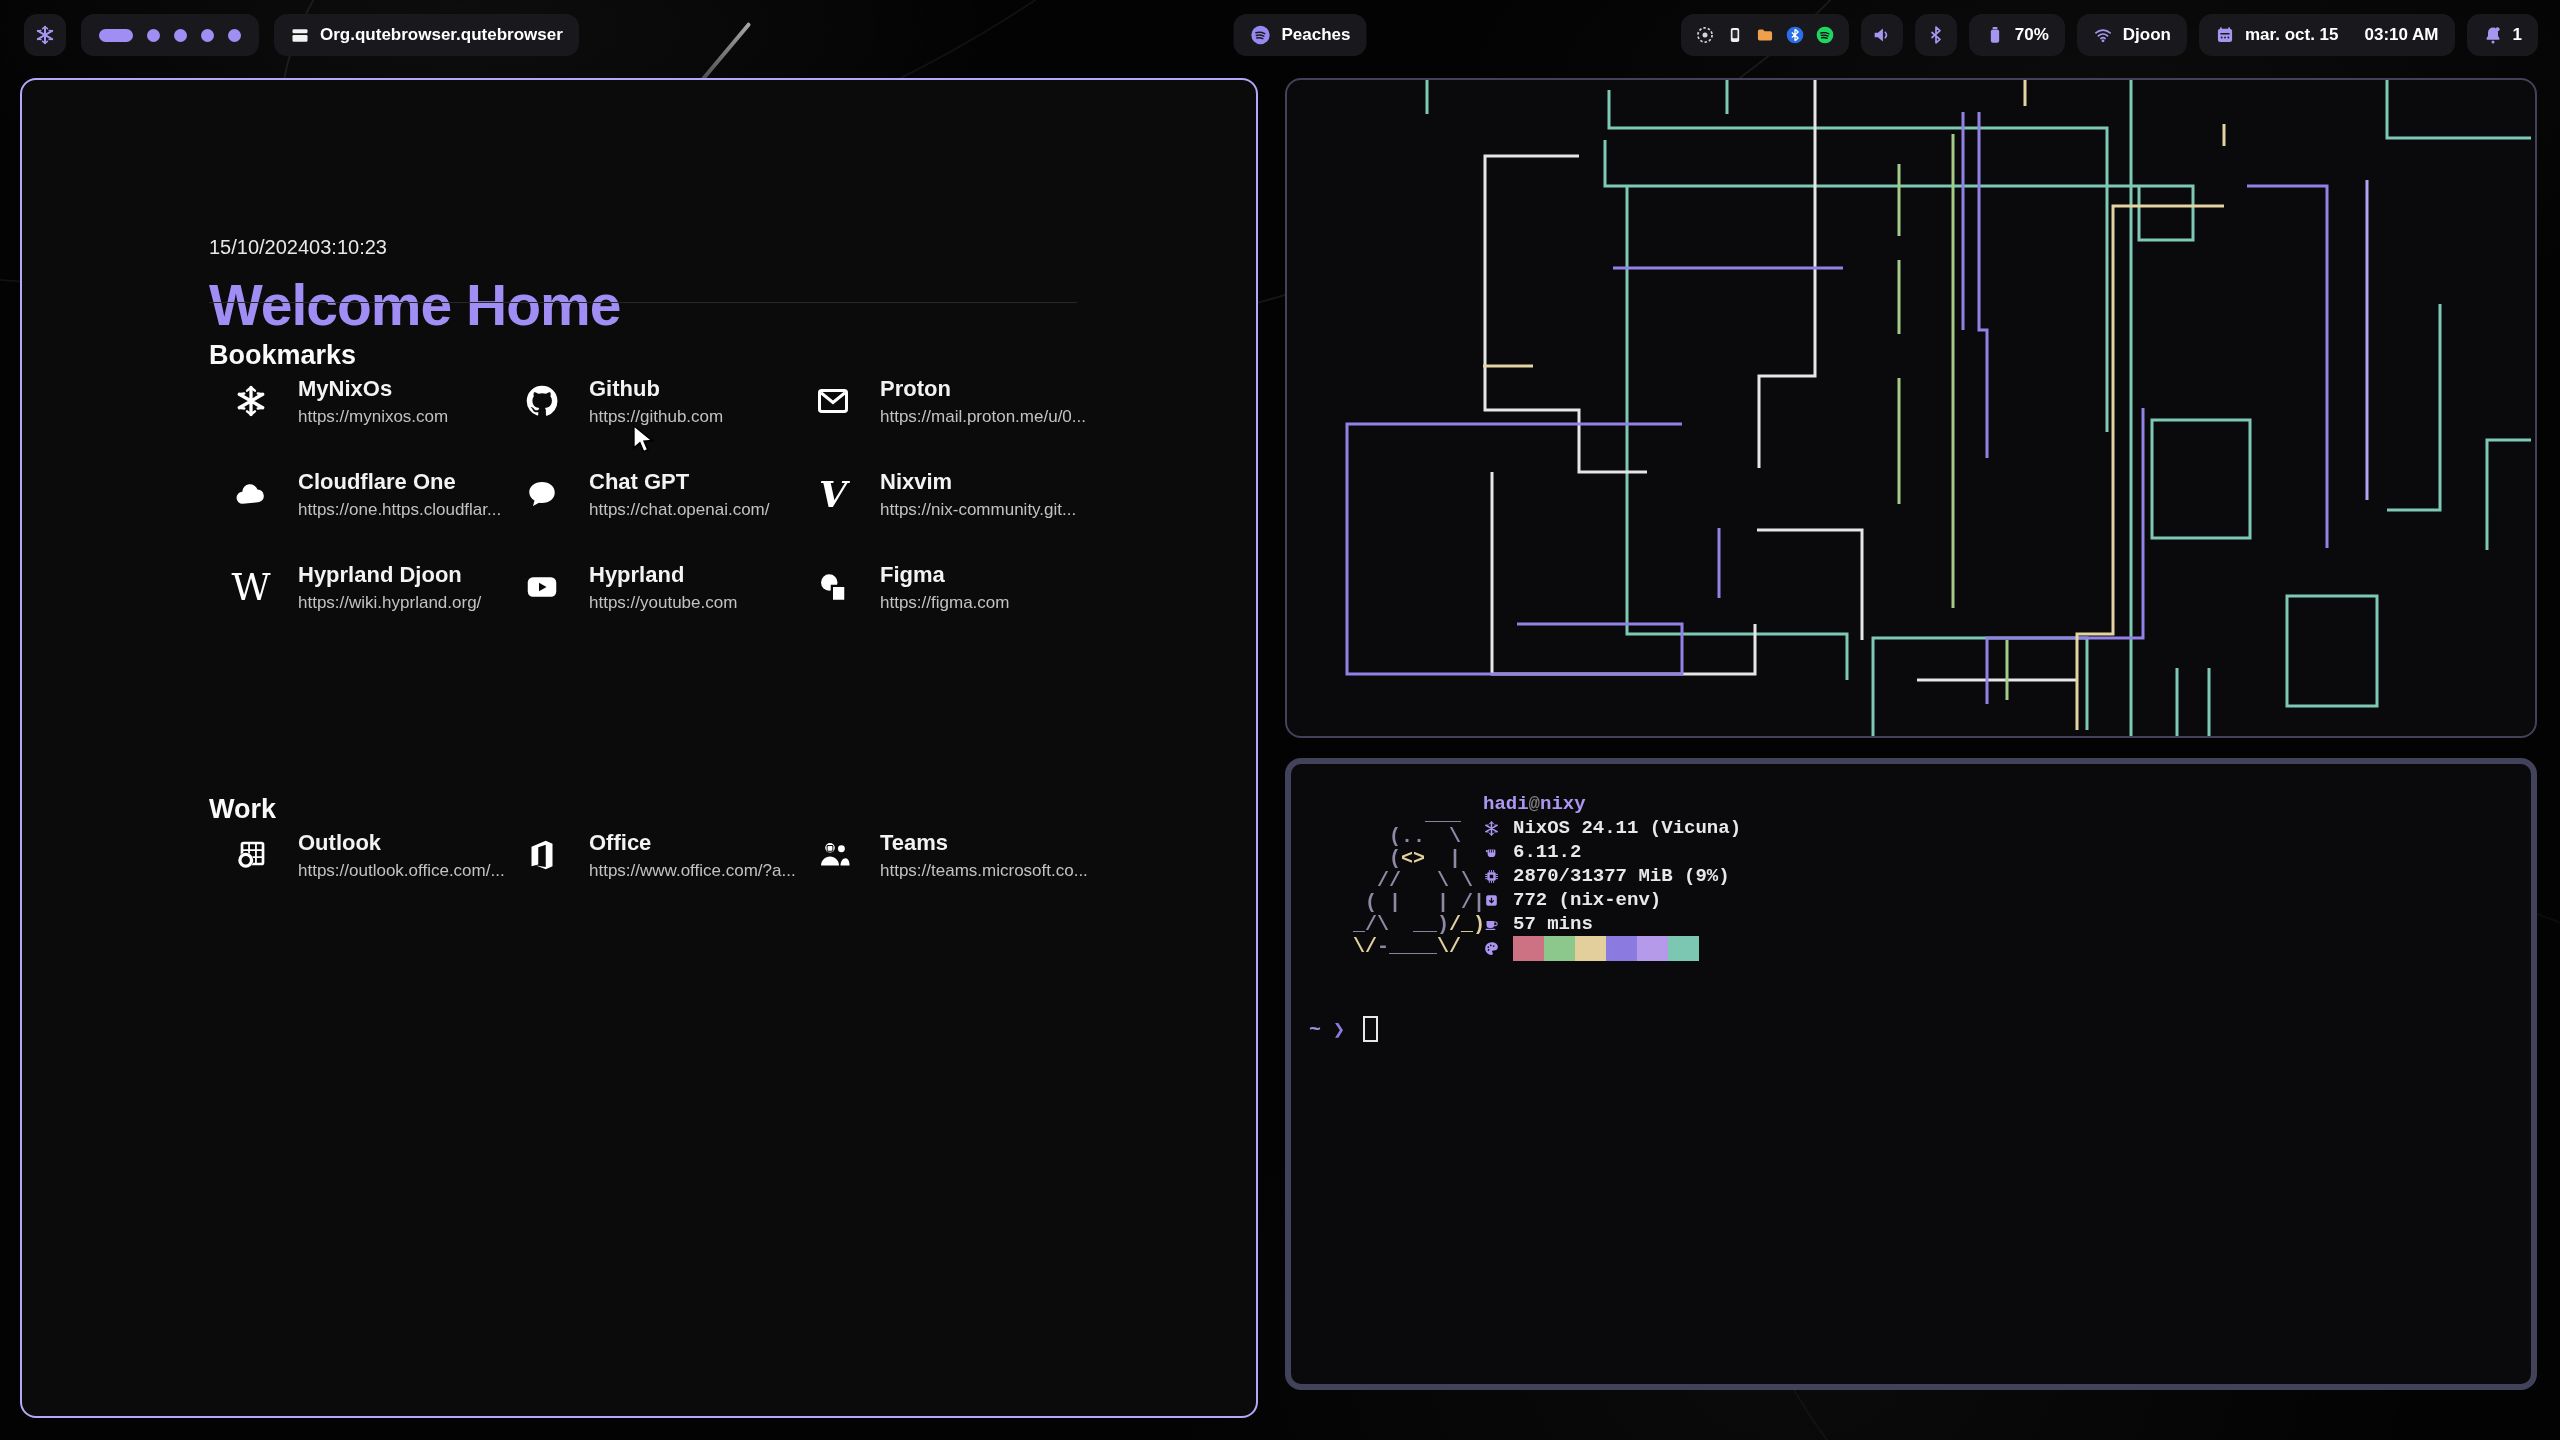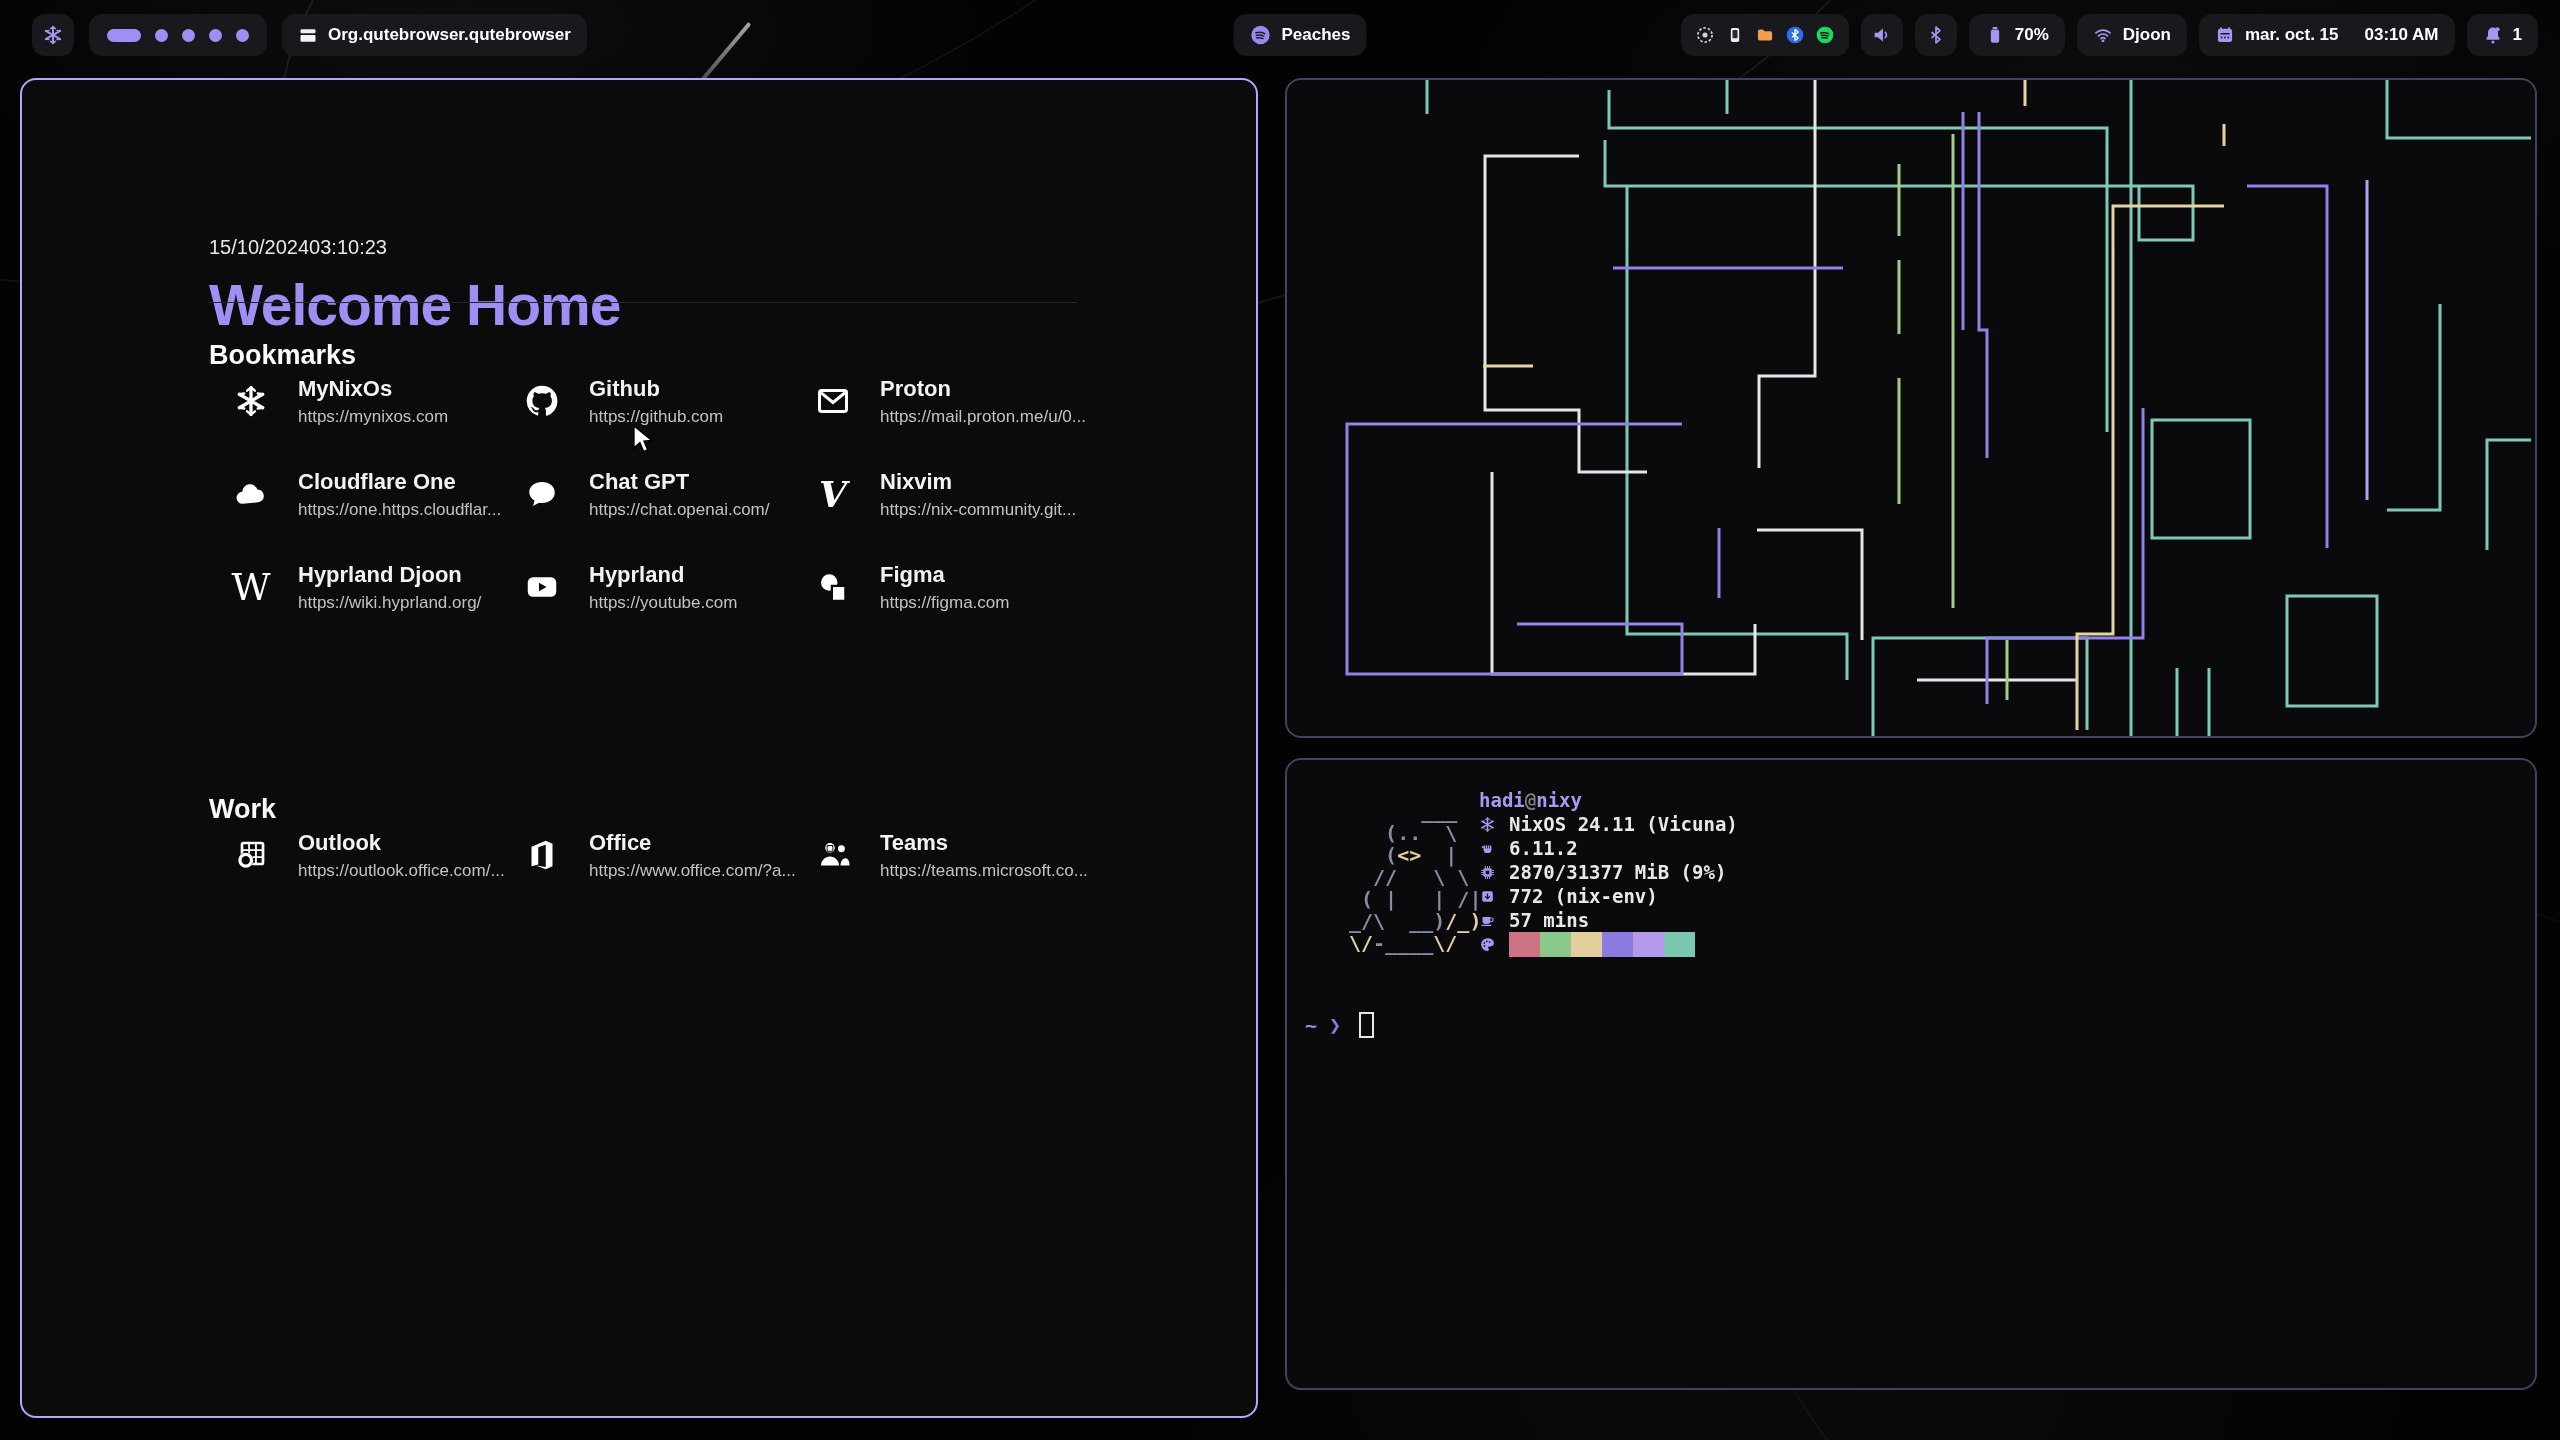--- a/index.html
+++ b/index.html
@@ -19,21 +19,21 @@
   #s3 { width:1300px; height:860px; left:1720px; top:880px; border:2px solid rgba(255,255,255,0.04); transform:rotate(18deg); }
   #s4 { width:4px; height:130px; left:706px; top:8px; background:linear-gradient(180deg,#cfcfcf,transparent); transform:rotate(40deg); border-radius:2px; opacity:.8; }
 
   
   .topbar { position:absolute; left:0; top:0; width:100%; height:66px; z-index:50; }
   .pill {
     background:rgba(26,26,30,0.96); border-radius:13px; height:42px;
     display:flex; align-items:center; gap:10px; padding:0 16px;
     font-size:17px; font-weight:700; color:#fff;
   }
-  .bar-left   { position:absolute; left:32px;  top:14px; display:flex; gap:15px; }
+  .bar-left   { position:absolute; left:24px;  top:14px; display:flex; gap:15px; }
   .bar-center { position:absolute; left:50%; top:14px; transform:translateX(-50%);padding-left:40px; }
   .bar-right  { position:absolute; right:22px; top:14px; display:flex; gap:12px; }
   .pill.square { width:42px; justify-content:center; padding:0; }
   .ic { display:inline-flex; align-items:center; justify-content:center; }
   .ic svg { display:block; }
   .ic-22 svg { width:22px; height:22px; }
   .ic-20 svg { width:20px; height:20px; }
   .accent { color:#a596f0; }
   .white  { color:#f2f2f2; }
   .ws-active { width:34px; height:13px; border-radius:7px; background:#a18ef4; }
@@ -47,21 +47,21 @@
   #qute-window {
     left:20px; top:78px; width:1238px; height:1340px;
     background:#0b0b0c; border:2px solid #b7a6f9;
   }
   #pipes-window {
     left:1285px; top:78px; width:1252px; height:660px;
     background:#0a0a0c; border:2px solid #42425a; overflow:hidden;
   }
   #fetch-window {
     left:1285px; top:758px; width:1252px; height:632px;
-    background:#0a0a0c; border:2px solid #f0abfc; overflow:hidden;
+    background:#0a0a0c; border:6px solid #f0abfc; overflow:hidden;font-family:Liberation Mono, monospace;
   }
 
   
   .sp-content { position:absolute; left:187px; top:0; width:868px; }
   .sp-header { position:absolute; top:156px; width:868px; display:flex; justify-content:flex-start;
                font-size:20px; color:#e8e8e8; font-weight:400; }
   .sp-title { position:absolute; top:192px; font-size:57px; font-weight:800; letter-spacing:-1px; color:#a18ef4; }
   .sp-divider { position:absolute; top:222px; width:868px; height:1px; background:#272727; }
   .sp-section { position:absolute; width:868px; }
   #section-0 { top:260px; }

